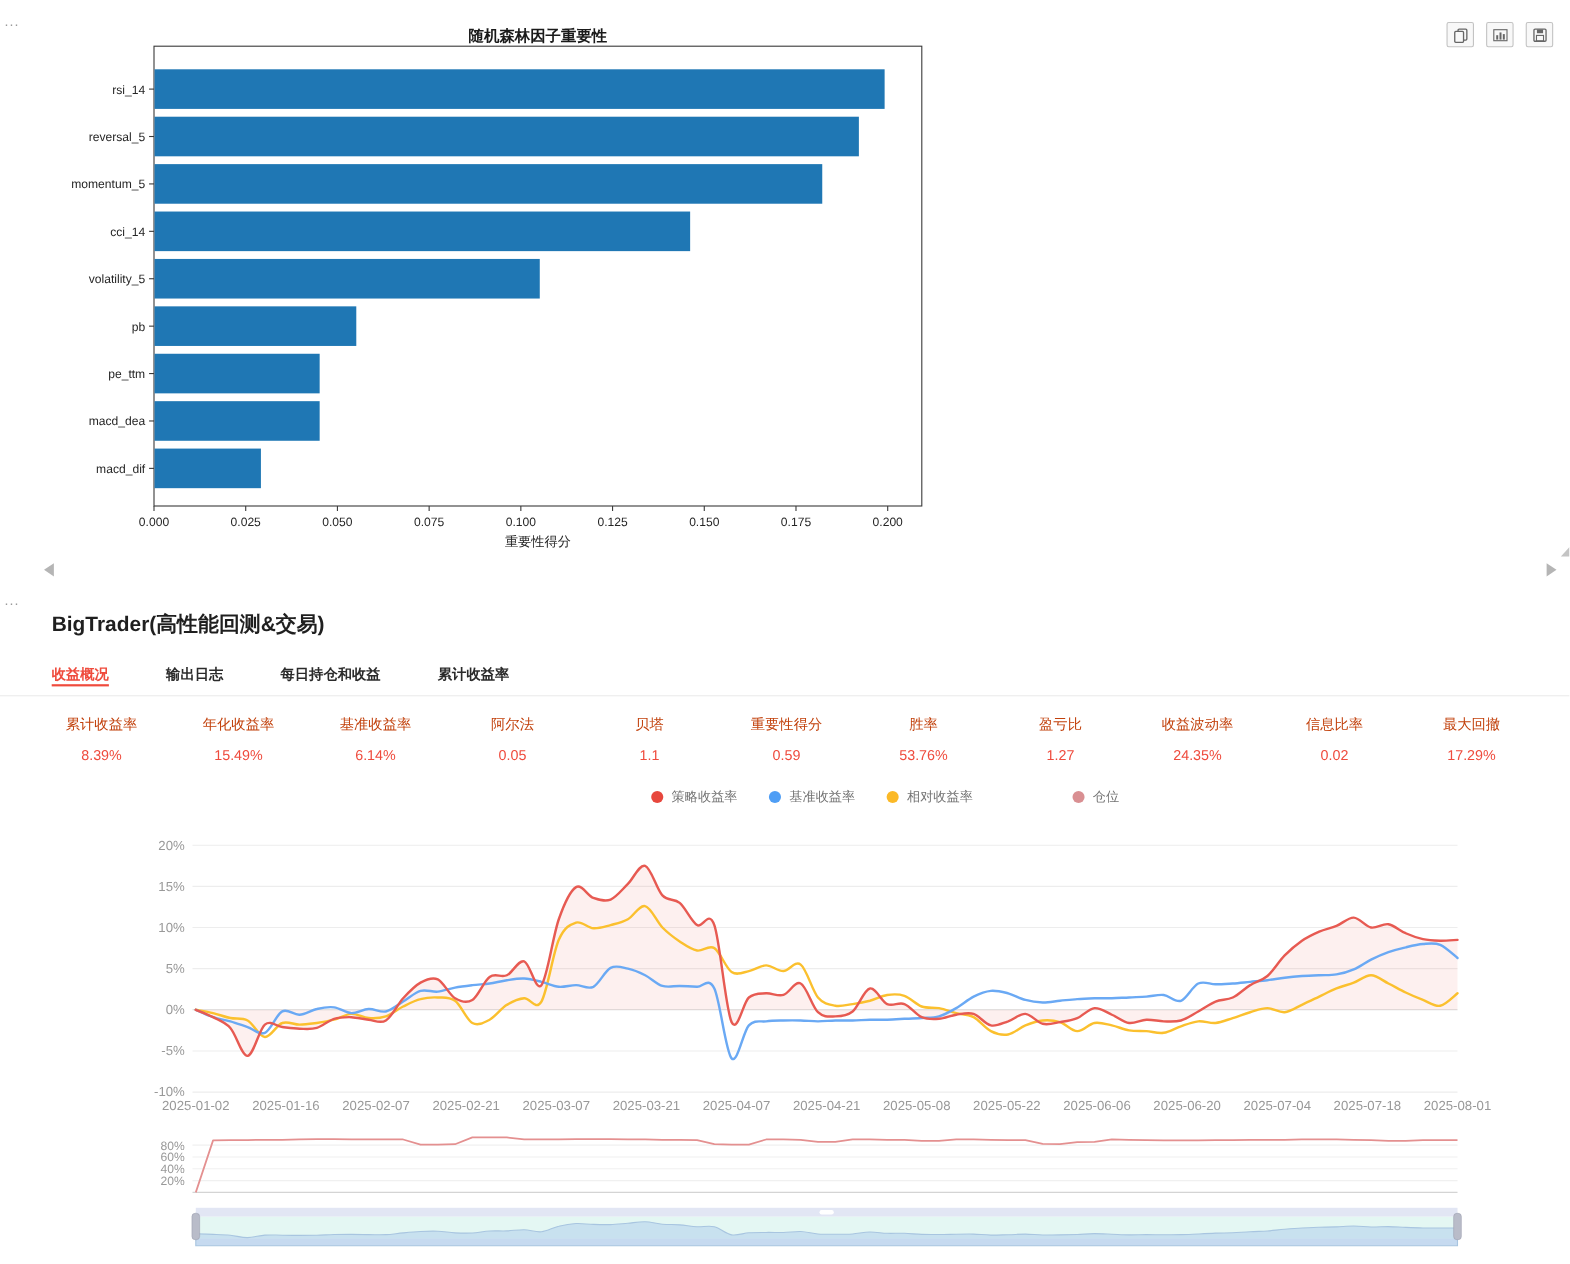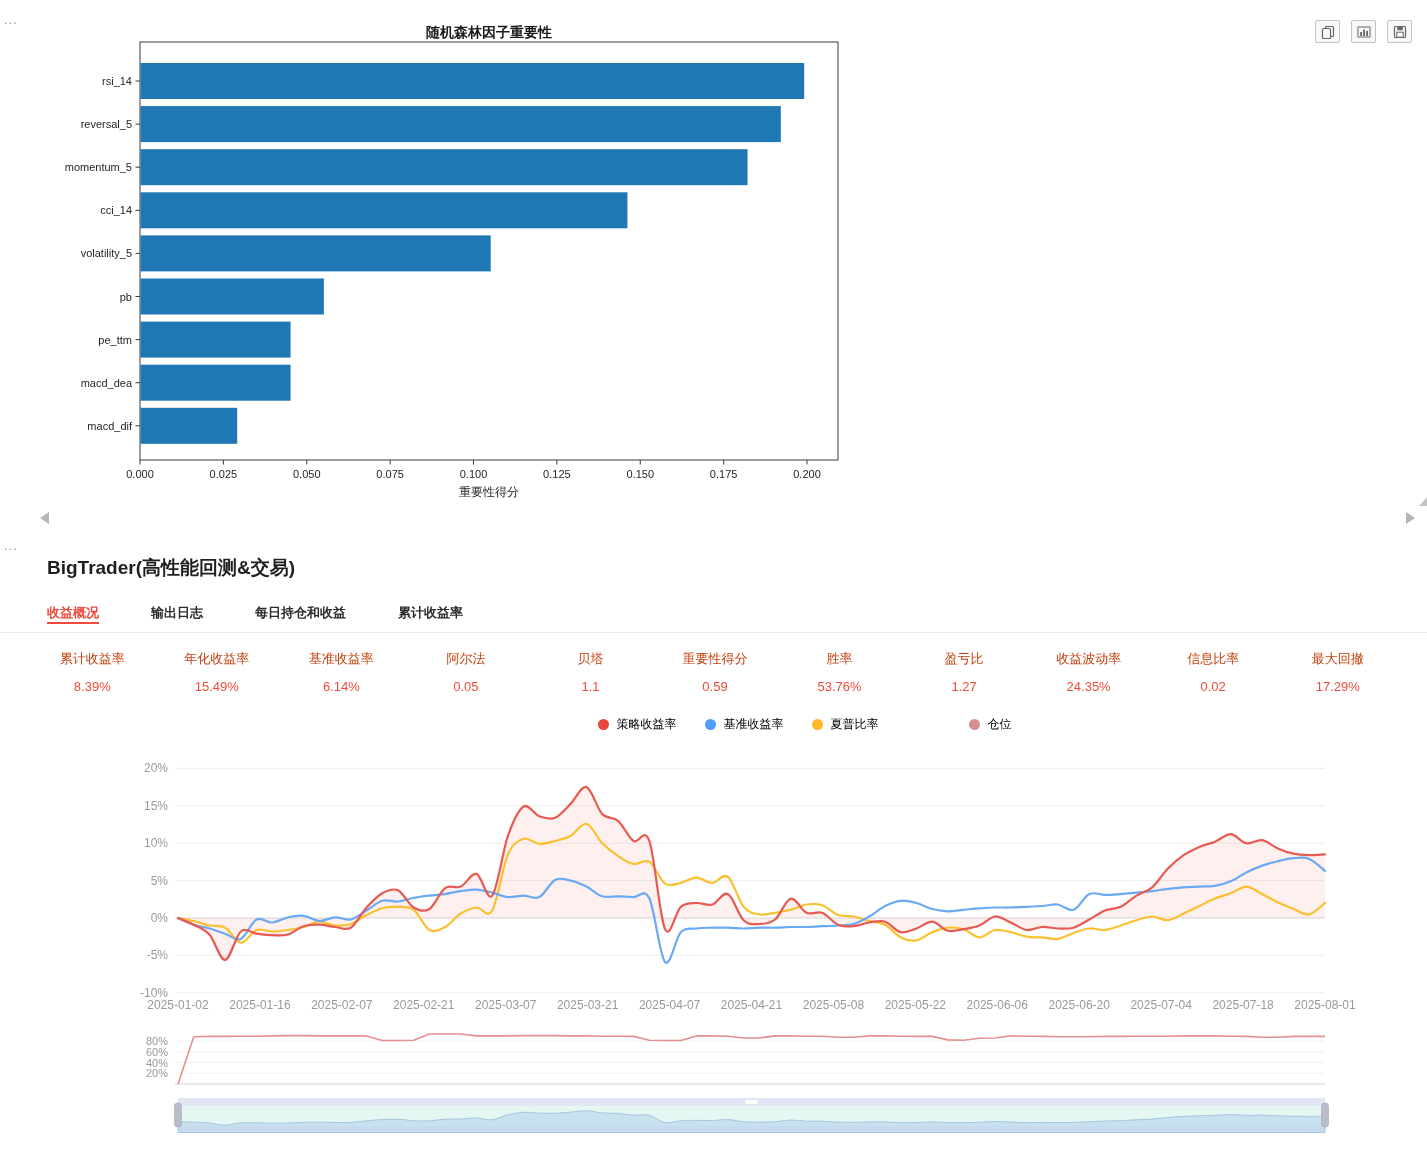--- a/index.html
+++ b/index.html
@@ -16,21 +16,21 @@
   .tab.active{border-bottom:2px solid var(--accent);}
   .tabs-line{position:absolute;left:0;right:0;top:632px;height:1px;background:#ebebeb;}
   .metrics{position:absolute;left:30px;top:650px;width:1370px;display:grid;
            grid-template-columns:repeat(11,1fr);text-align:center;}
   .metric .label{font-size:13px;color:#c2410c;}
   .metric .value{font-size:13px;color:var(--accent);margin-top:11px;}
   .legend{position:absolute;left:0;top:716px;width:1427px;display:flex;justify-content:center;}
   .legend-inner{display:flex;align-items:center;gap:28px;margin-left:182px;}
   .legend-item{display:flex;align-items:center;gap:8px;cursor:pointer;}
   .legend-item .dot{width:11px;height:11px;border-radius:50%;}
-  .legend-item .txt{font-size:12px;color:#000000;}
+  .legend-item .txt{font-size:12px;color:#737373;}
 </style>
 </head>
 <body>
 
 <div class="page">
   <div class="ellipsis" style="left:4px;top:16px;">...</div>
   <div class="ellipsis" style="left:4px;top:542px;">...</div>
 
   <svg id="chart-layer" width="1427" height="1149" viewBox="0 0 1427 1149">
       <g>
@@ -230,21 +230,21 @@
         <div class="legend-item">
           <span class="dot" style="background: rgb(231, 71, 61);"></span>
           <span class="txt">策略收益率</span>
         </div>
         <div class="legend-item">
           <span class="dot" style="background: rgb(79, 158, 245);"></span>
           <span class="txt">基准收益率</span>
         </div>
         <div class="legend-item">
           <span class="dot" style="background: rgb(251, 185, 39);"></span>
-          <span class="txt">夏普比率</span>
+          <span class="txt">相对收益率</span>
         </div>
         <div class="legend-item" style="margin-left: 62px;">
           <span class="dot" style="background: rgb(217, 143, 146);"></span>
           <span class="txt">仓位</span>
         </div>
       </div>
   </div>
 </div>
 
 </body></html>

